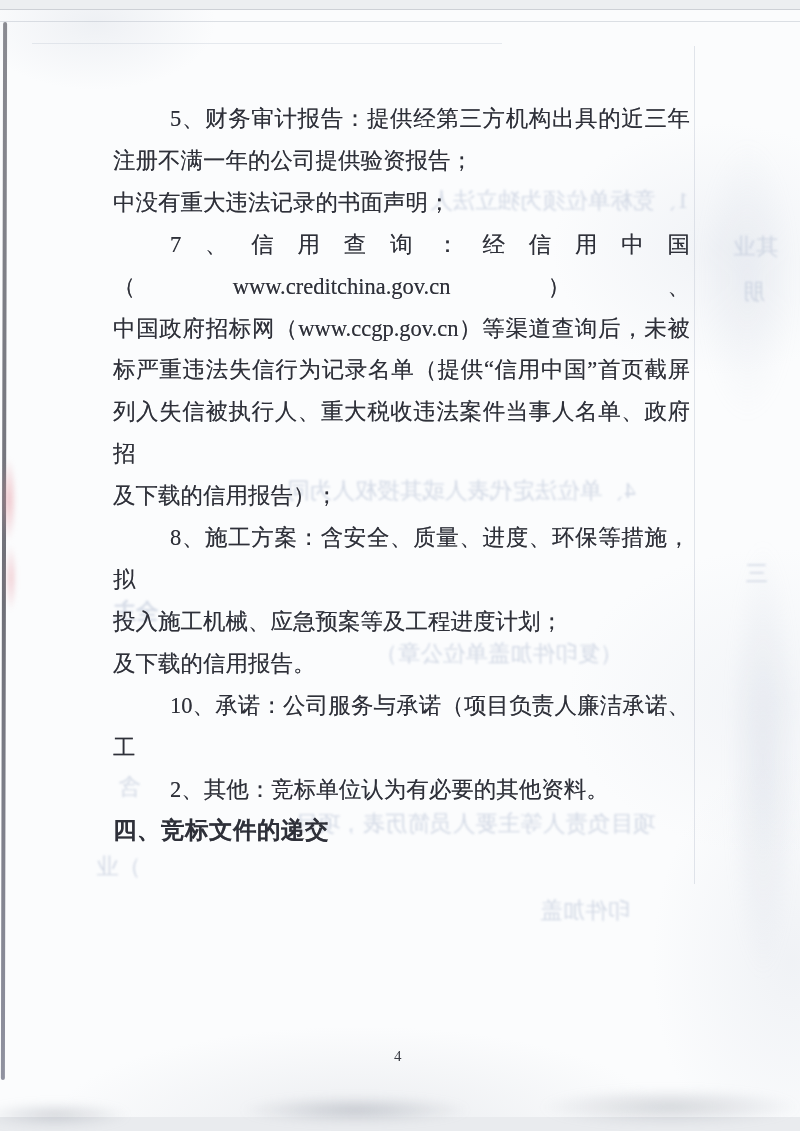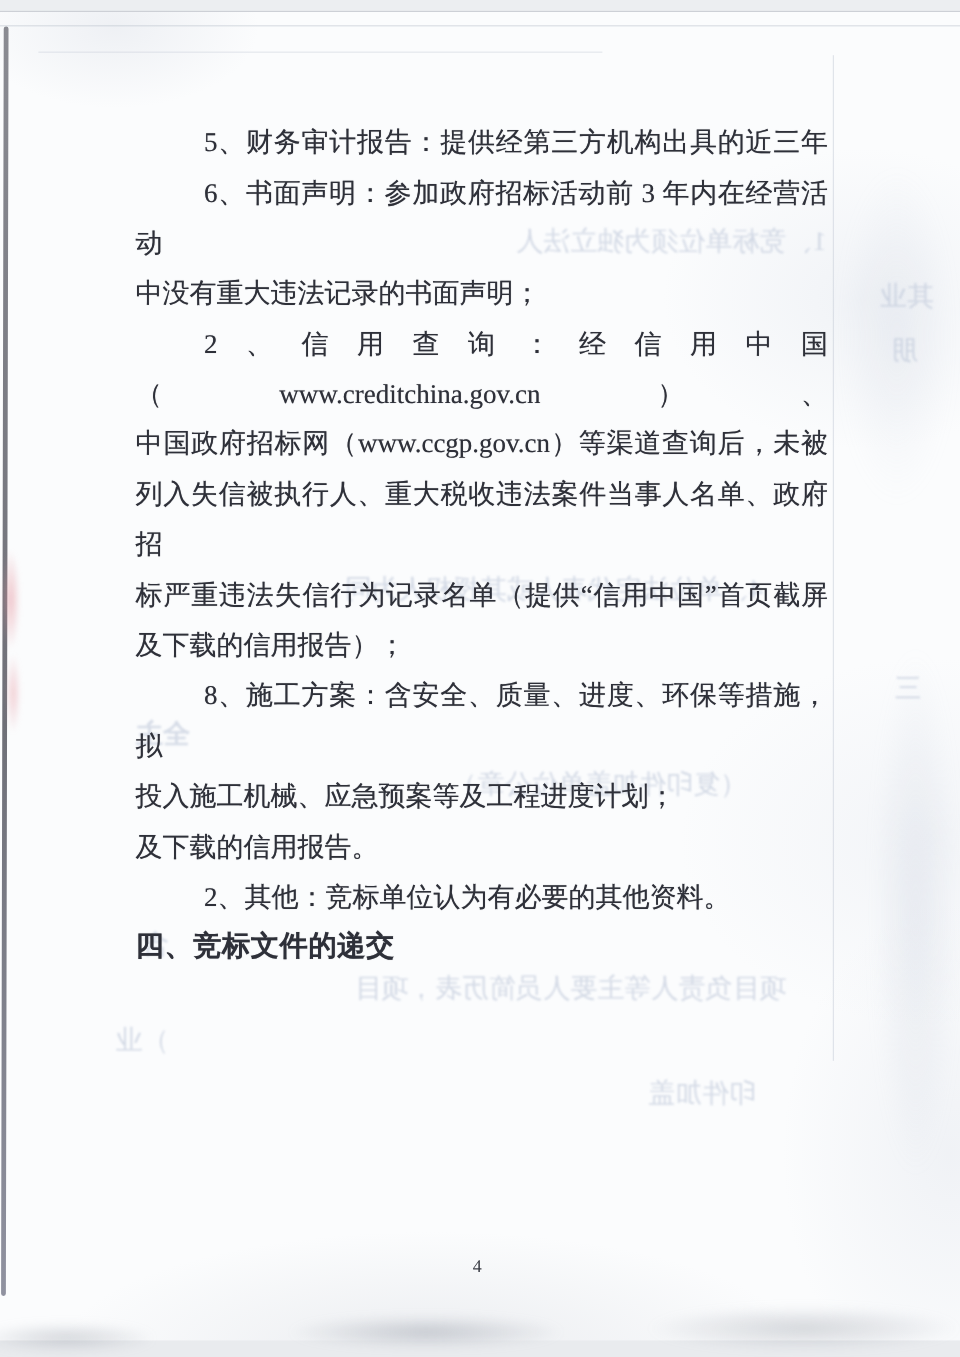--- a/index.html
+++ b/index.html
@@ -100,29 +100,30 @@
       <div class="bleed-line" style="left: 375px; top: 643px;">（复印件加盖单位公章）</div>
       <div class="bleed-line" style="left: 118px; top: 776px;">含</div>
       <div class="bleed-line" style="left: 295px; top: 813px;">项目负责人等主要人员简历表，项目</div>
       <div class="bleed-line" style="left: 96px; top: 856px;">）业</div>
       <div class="bleed-line" style="left: 540px; top: 900px;">印件加盖</div>
     </div>
 
   <div class="doc">
 
   <div class="line indent justify">5、财务审计报告：提供经第三方机构出具的近三年</div>
-      <div class="line indent justify">6、书面声明：参加政府招标活动前 3 年内在经营活动</div>
+      <div class="line">注册不满一年的公司提供验资报告；</div>
       <div class="line">中没有重大违法记录的书面声明；</div>
-      <div class="line indent justify">2、信用查询：经信用中国（www.creditchina.gov.cn）、</div>
+      <div class="line indent justify">7、信用查询：经信用中国（www.creditchina.gov.cn）、</div>
       <div class="line justify">中国政府招标网（www.ccgp.gov.cn）等渠道查询后，未被</div>
+      <div class="line justify">标严重违法失信行为记录名单（提供“信用中国”首页截屏</div>
       <div class="line justify">列入失信被执行人、重大税收违法案件当事人名单、政府招</div>
-      <div class="line justify">标严重违法失信行为记录名单（提供“信用中国”首页截屏</div>
       <div class="line">及下载的信用报告）；</div>
       <div class="line indent justify">8、施工方案：含安全、质量、进度、环保等措施，拟</div>
       <div class="line">投入施工机械、应急预案等及工程进度计划；</div>
       <div class="line">及下载的信用报告。</div>
+      <div class="line indent justify">10、承诺：公司服务与承诺（项目负责人廉洁承诺、工</div>
       <div class="line indent">2、其他：竞标单位认为有必要的其他资料。</div>
       <div class="line heading">四、竞标文件的递交</div>
     </div>
 
   <div class="page-number">4</div>
 
 </div>
 
 </body></html>

